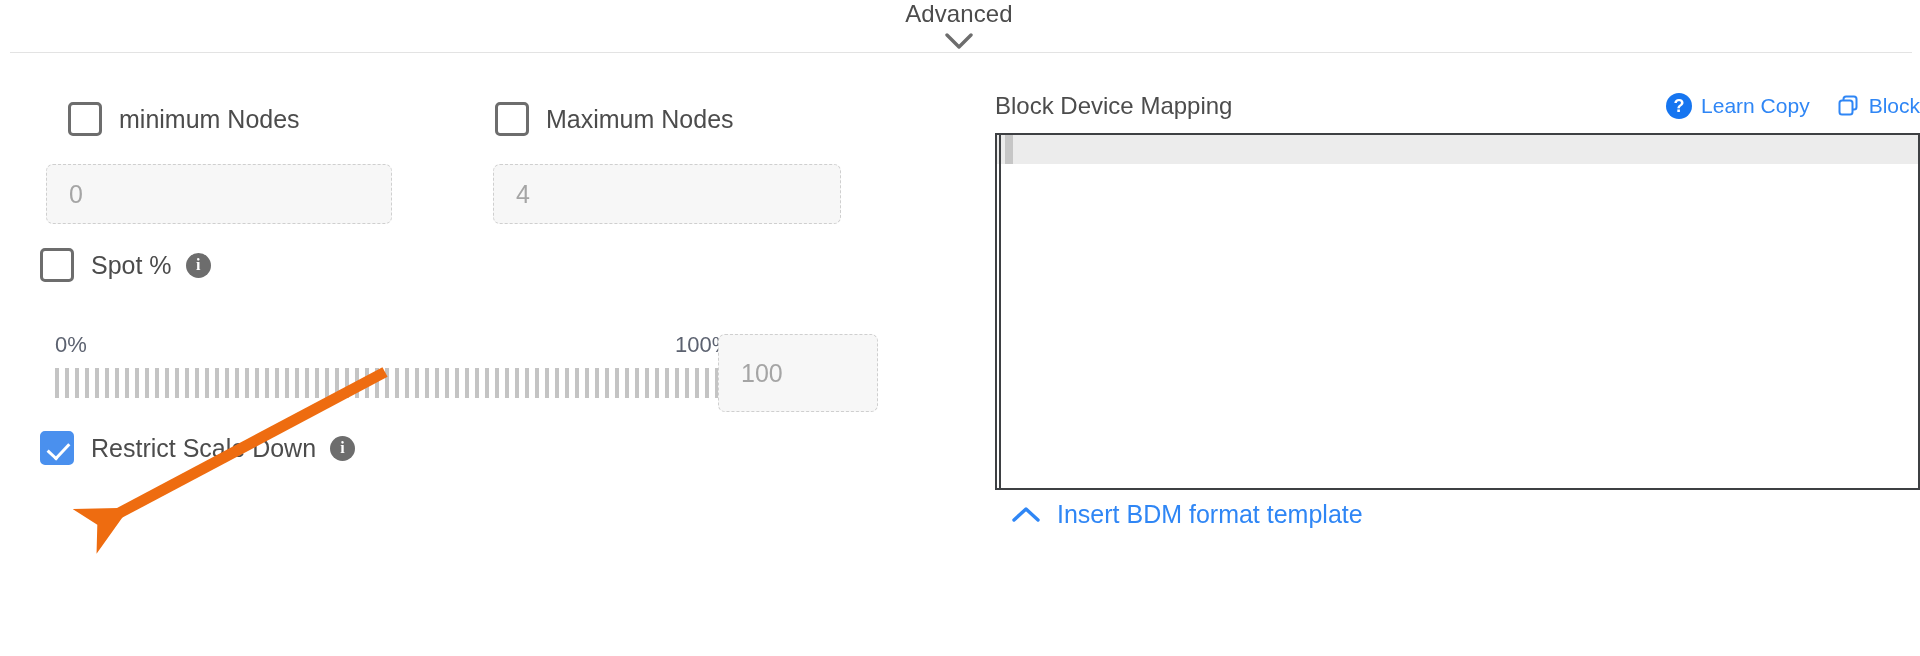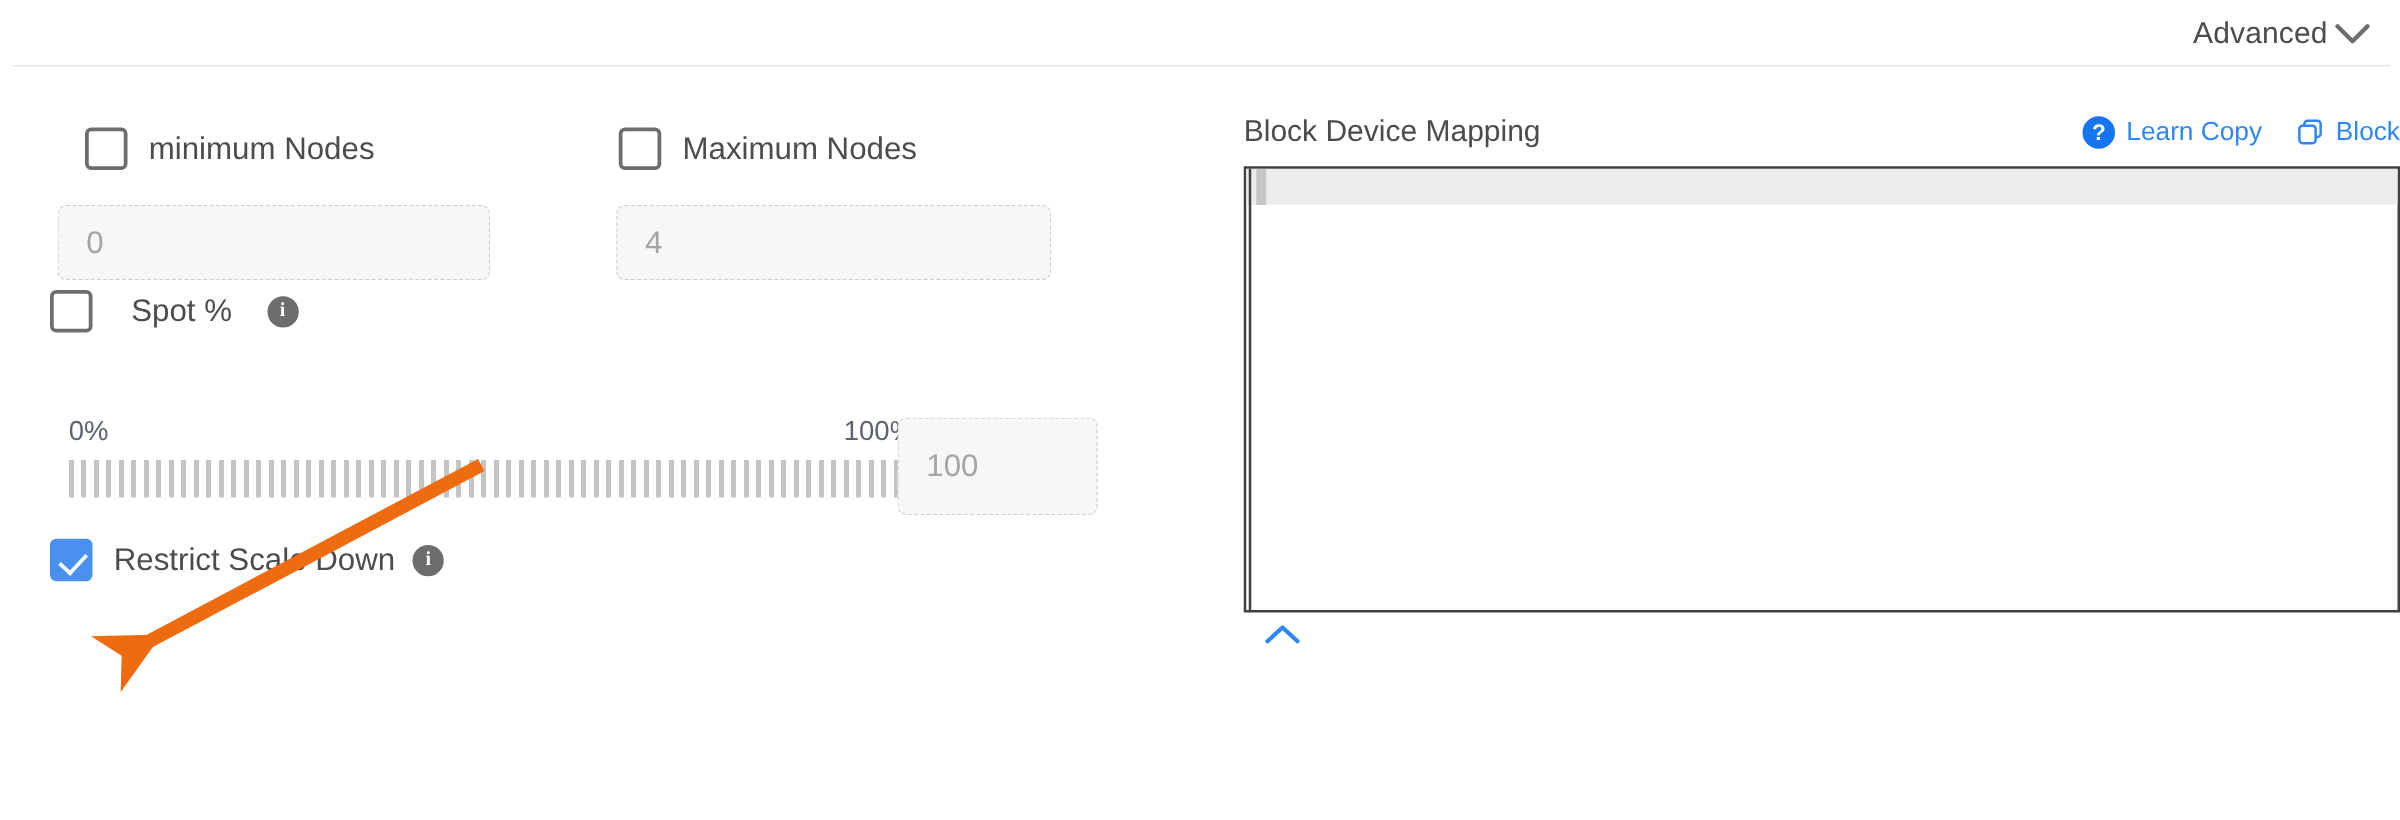--- a/index.html
+++ b/index.html
@@ -16,22 +16,23 @@
     overflow: hidden;
   }
 
   
   .section-header {
     position: absolute;
     left: 0; top: 0;
     width: 1920px; height: 54px;
     display: flex;
     align-items: center;
-    justify-content: flex-end;
+    justify-content: flex-start;
     padding: 0 18px 0 16px;
+    flex-direction: column;
   }
   .section-title {
     font-size: 24px;
     color: #4c4c4c;
     font-weight: 400;
     letter-spacing: 0.1px;
   }
   .chevron-down-btn {
     width: 40px; height: 40px;
     display: flex; align-items: center; justify-content: center;
@@ -247,21 +248,21 @@
 
     <div class="cb-row" style="left:495px; top:48px;">
       <div class="checkbox"></div>
       <div class="cb-label">Maximum Nodes</div>
     </div>
 
     <div class="num-field" style="left:46px; top:110px; width:346px; height:60px;">0</div>
 
     <div class="num-field" style="left:493px; top:110px; width:348px; height:60px;">4</div>
 
-    <div class="cb-row" style="left:40px; top:178px;gap:14px;">
+    <div class="cb-row" style="left:40px; top:194px;">
       <div class="checkbox"></div>
       <div class="cb-label">Spot %</div>
       <div class="info-icon">i</div>
     </div>
 
     <div class="slider-wrap" style="left:55px; top:278px; width:760px; height:80px;">
       <div class="slider-minlabel" style="left:0px; top:0px;">0%</div>
       <div class="slider-maxlabel" style="left:620px; top:0px;">100%</div>
       <div class="slider-track" style="top:36px;"></div>
       <div class="slider-thumb" style="left:693px; top:29px;"></div>
@@ -302,20 +303,21 @@
       <div class="code-active-line"></div>
       <div class="code-gutter"></div>
       <div class="code-caret"></div>
       <div></div>
     </div>
 
     <div class="insert-link">
       <svg width="28" height="16" viewBox="0 0 28 16">
         <path d="M2 13 L14 2 L26 13" fill="none" stroke="#2f86f5" stroke-width="3.4" stroke-linecap="round" stroke-linejoin="round"></path>
       </svg>
+      <span>Insert BDM format template</span>
     </div>
   </div>
 
   <svg class="annotation">
     <defs>
       <marker id="arrowhead" markerWidth="4.6" markerHeight="4.6" refX="2.2" refY="2.3" orient="auto">
         <path d="M4.6,0 L0,2.3 L4.6,4.6 L3.3,2.3 Z" fill="#ee6c10"></path>
       </marker>
     </defs>
     <line x1="385" y1="372" x2="108" y2="519" stroke="#ee6c10" stroke-width="11" stroke-linecap="butt" marker-end="url(#arrowhead)"></line>

